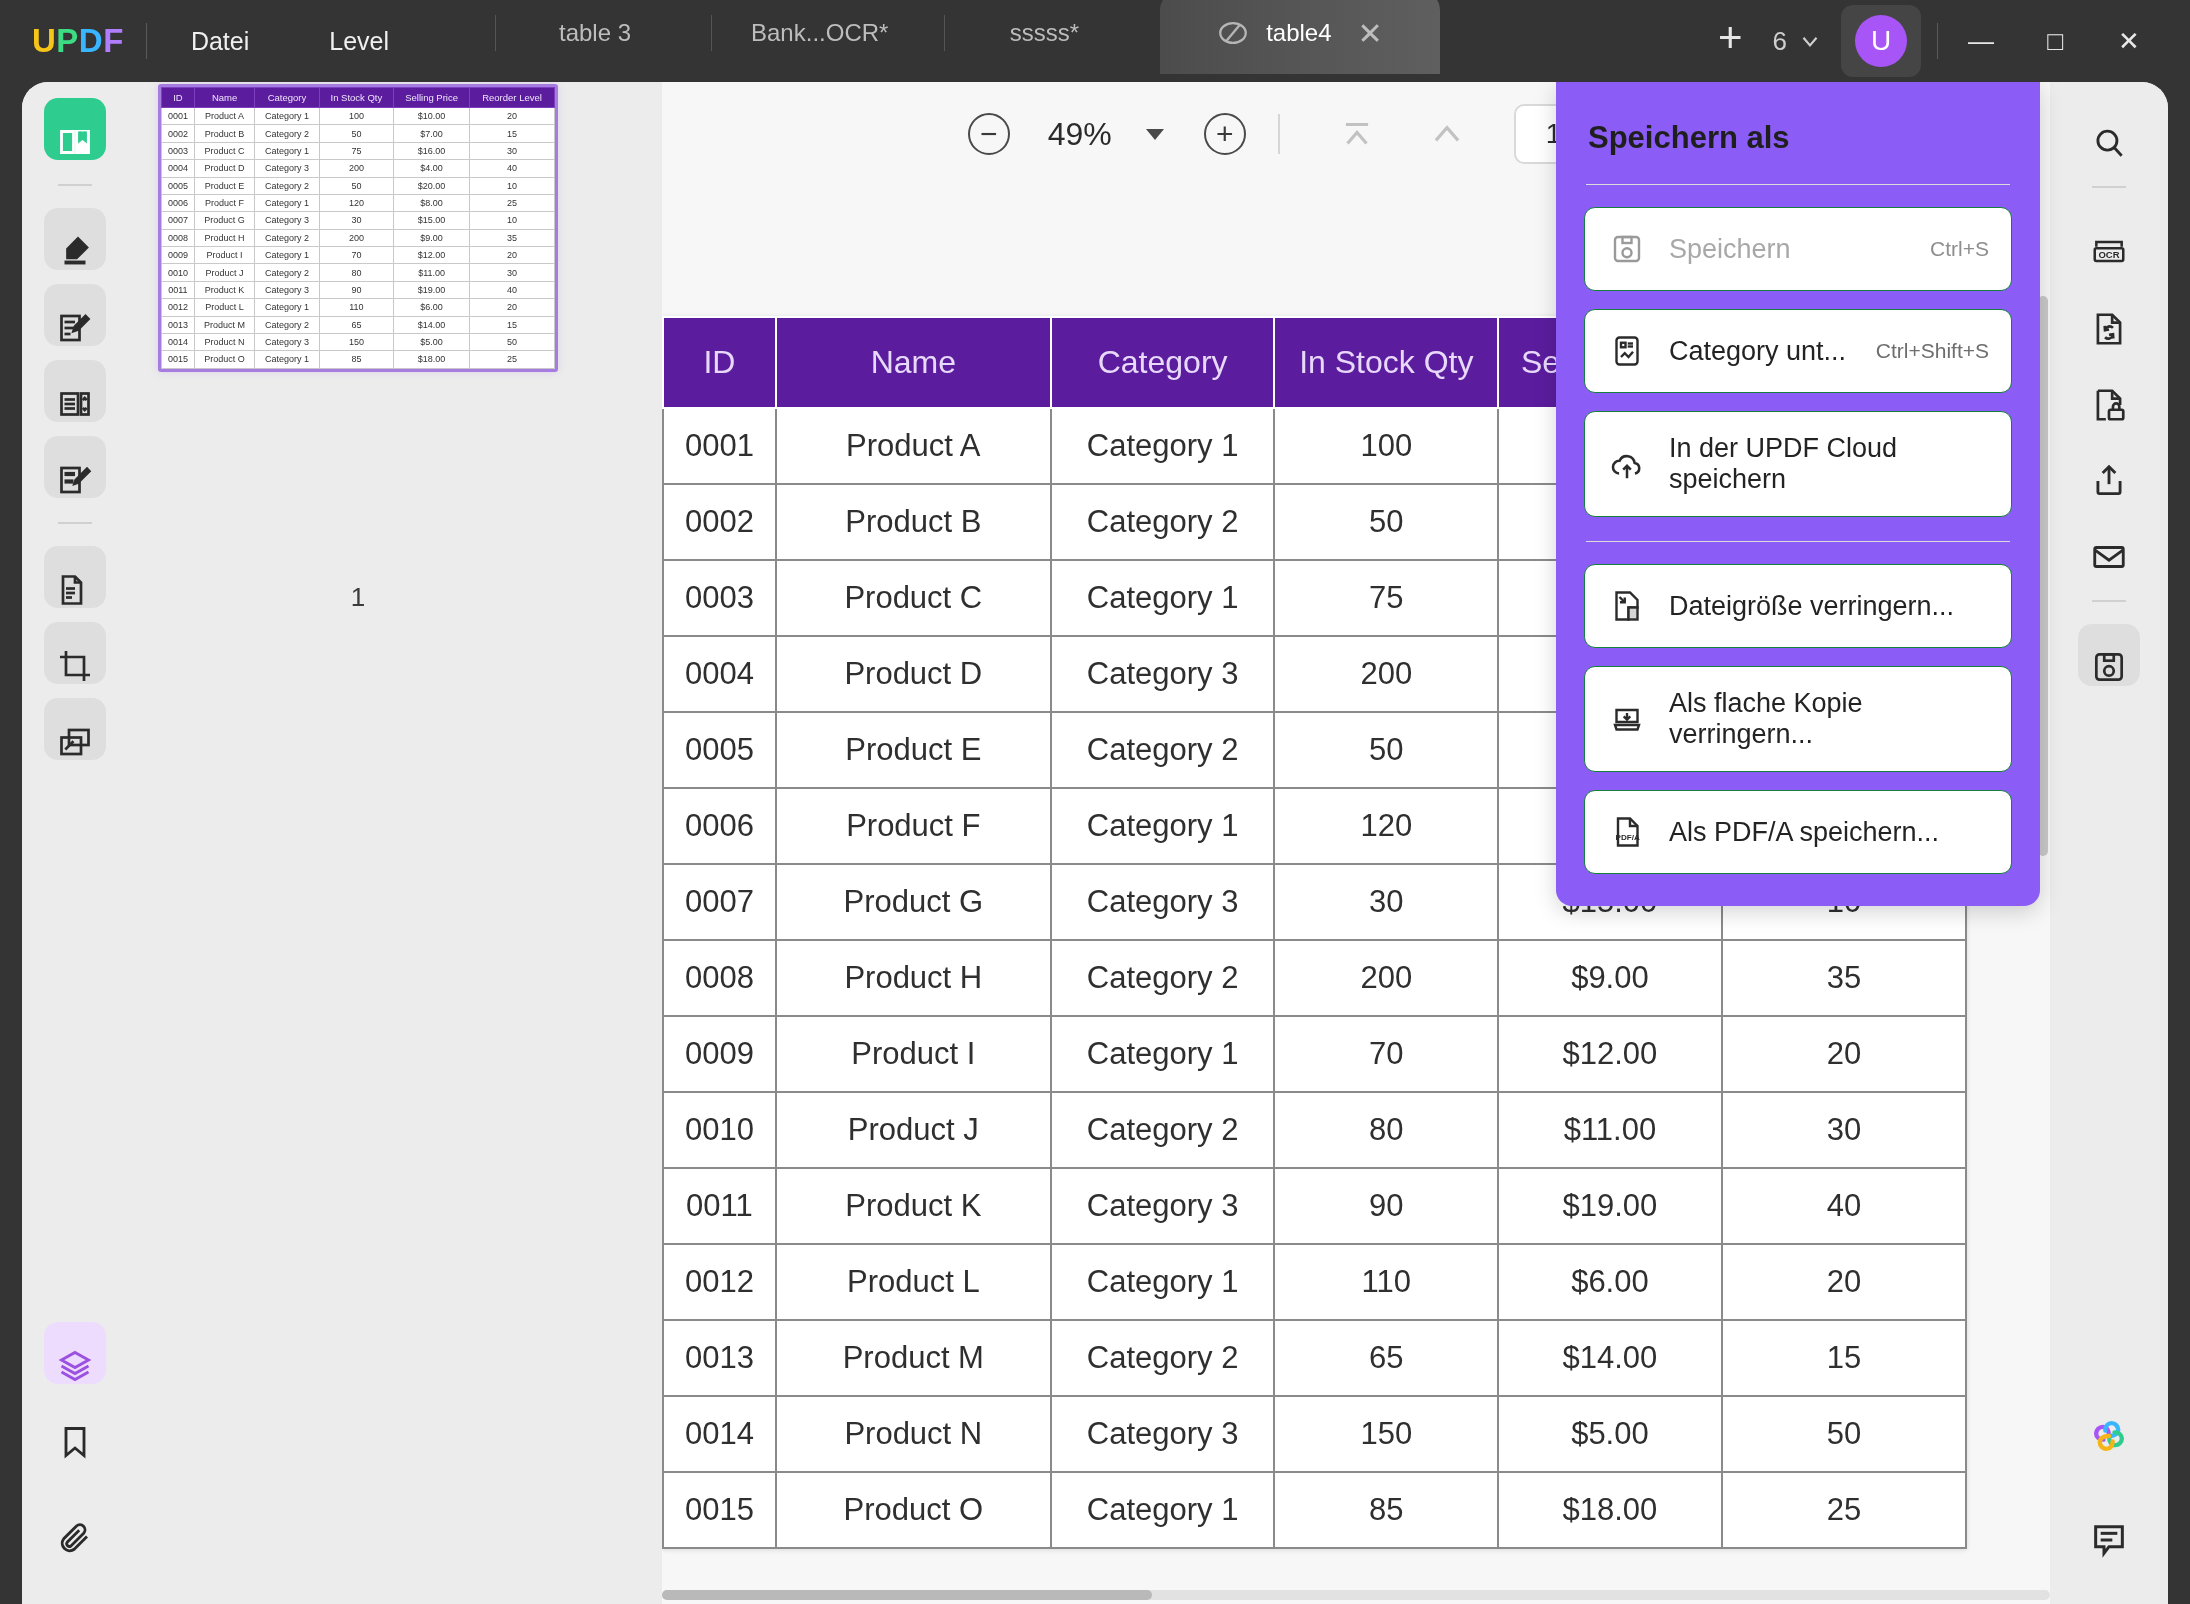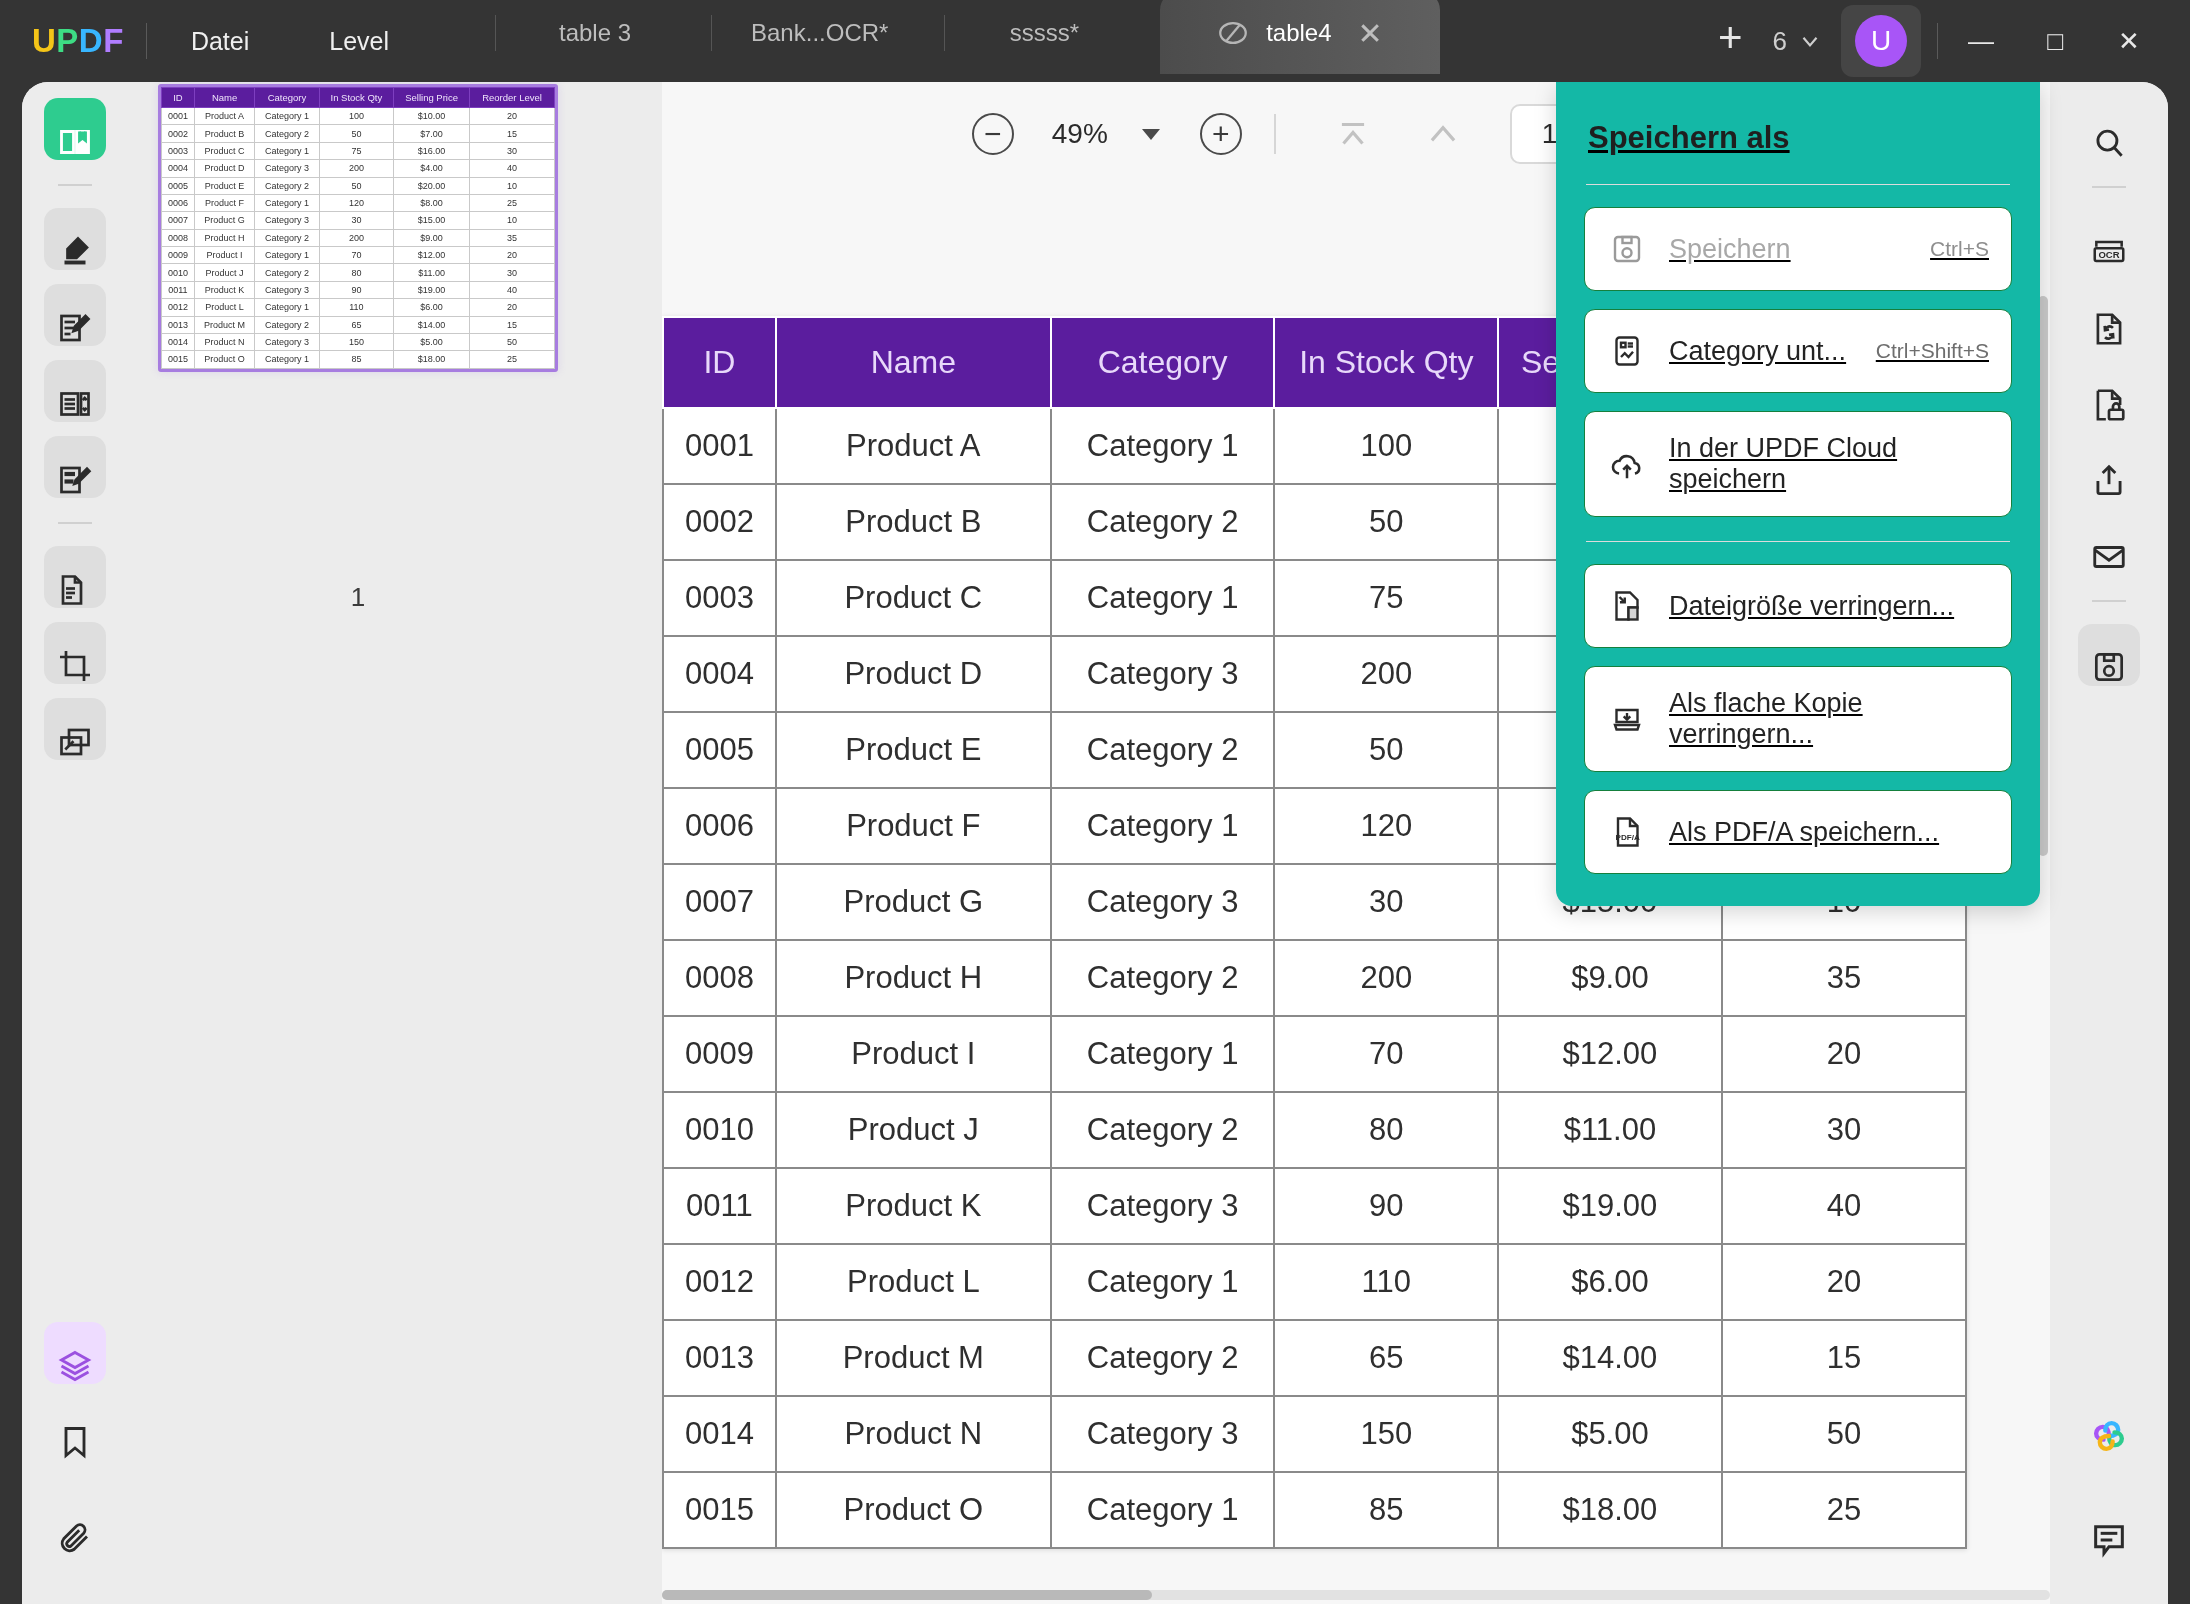--- a/index.html
+++ b/index.html
@@ -126,21 +126,21 @@
   }
   .toolbar {
     height: 104px; display: flex; align-items: center; justify-content: center;
     gap: 0; background: #f7f7f7; position: relative;
   }
   .circ-btn {
     width: 42px; height: 42px; border-radius: 50%; border: 2.5px solid #4a4a4a;
     display: flex; align-items: center; justify-content: center;
     font-size: 30px; color: #3a3a3a; line-height: 1; font-weight: 300;
   }
-  .zoomval { font-size: 28px; color: #2b2b2b; margin: 0 34px 0 38px; }
+  .zoomval { font-size: 32px; color: #2b2b2b; margin: 0 34px 0 38px; }
   .caret { border-left: 9px solid transparent; border-right: 9px solid transparent;
     border-top: 11px solid #4a4a4a; margin-right: 40px; }
   .tbsep { width: 2px; height: 40px; background: #d6d6d6; margin: 0 32px; }
   .navbtn { color: #bdbdbd; font-size: 30px; margin: 0 26px; display:flex; }
   .pagebox {
     border: 2px solid #d9d9d9; background: #fff; border-radius: 10px;
     padding: 12px 30px; font-size: 28px; color: #2b2b2b; margin: 0 22px;
   }
 
   .viewport {
@@ -170,23 +170,23 @@
   
   .rightrail {
     position: absolute; right: 0; top: 0; width: 118px; height: 1522px;
     background: #ececec; display: flex; flex-direction: column; align-items: center;
     padding-top: 18px;
   }
 
   
   .popup {
     position: absolute; left: 1534px; top: 0px; width: 484px;
-    background: #14b8a6; border-radius: 0 0 16px 16px;
+    background: #8b5cf6; border-radius: 0 0 16px 16px;
     box-shadow: 0 6px 22px rgba(0,0,0,.17);
-    padding: 22px 28px 30px; z-index: 50; text-decoration: underline;
+    padding: 22px 28px 30px; z-index: 50;
   }
   .popup h2 { font-size: 31px; color: #1f1f1f; margin: 16px 0 28px 4px; }
   .popup .divider { height: 1px; background: #dcdcdc; margin: 0 2px 22px; }
   .popup .divider.mid { margin: 24px 2px 22px; }
   .mi {
     display: flex; align-items: center; gap: 22px;
     background: #fff; border: 1px solid #15803d; border-radius: 11px;
     padding: 21px 22px; margin-bottom: 18px; font-size: 27px; color: #232323;
   }
   .mi.disabled { color: #a8a8a8; }

